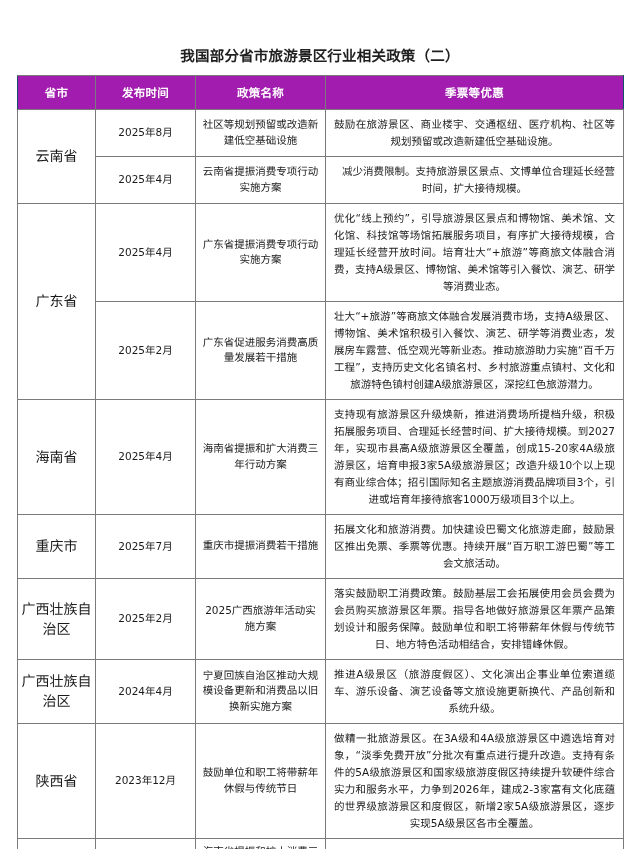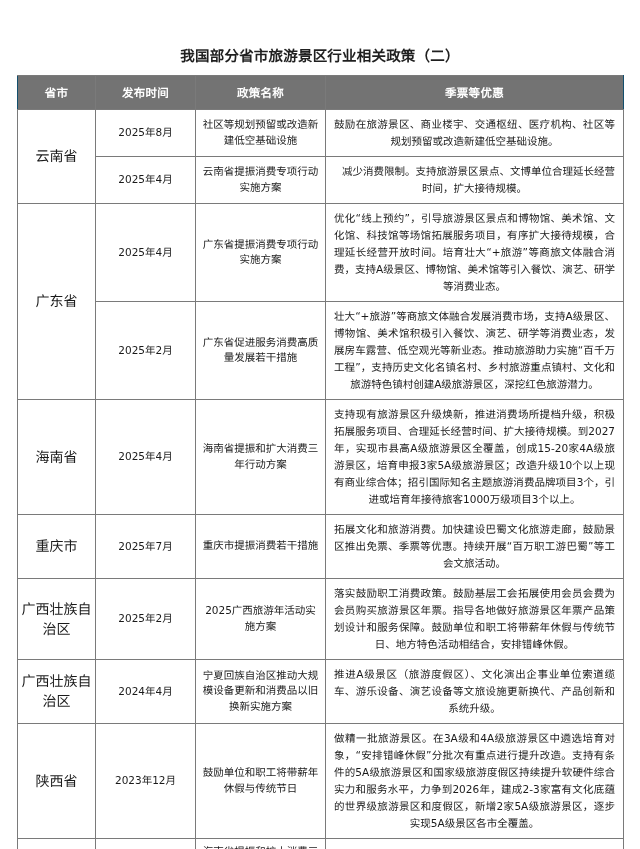--- a/index.html
+++ b/index.html
@@ -41,21 +41,21 @@
     table-layout: fixed;
     border: 1px solid #6f6f6f;
   }
   table.policy-table th,
   table.policy-table td {
     border: 1px solid #7a7a7a;
     vertical-align: middle;
     box-sizing: border-box;
   }
   thead th {
-    background: #737373;
+    background: #a21caf;
     color: #ffffff;
     font-weight: bold;
     font-size: 11.5px;
     height: 34px;
     text-align: center;
     letter-spacing: 0.3px;
     border-color: #134f6d;
   }
   thead tr th:first-child { border-left-color: #134f6d; }
   thead tr th:last-child { border-right-color: #134f6d; }
@@ -166,21 +166,21 @@
           <tr>
             <td class="prov">广西壮族自治区</td>
             <td class="date">2024年4月</td>
             <td class="pname">宁夏回族自治区推动大规模设备更新和消费品以旧换新实施方案</td>
             <td class="detail">推进A级景区（旅游度假区）、文化演出企事业单位索道缆车、游乐设备、演艺设备等文旅设施更新换代、产品创新和系统升级。</td>
           </tr>
           <tr>
             <td class="prov">陕西省</td>
             <td class="date">2023年12月</td>
             <td class="pname">鼓励单位和职工将带薪年休假与传统节日</td>
-            <td class="detail">做精一批旅游景区。在3A级和4A级旅游景区中遴选培育对象，“安排错峰休假”分批次有重点进行提升改造。支持有条件的5A级旅游景区和国家级旅游度假区持续提升软硬件综合实力和服务水平，力争到2026年，建成2-3家富有文化底蕴的世界级旅游景区和度假区，新增2家5A级旅游景区，逐步实现5A级景区各市全覆盖。</td>
+            <td class="detail">做精一批旅游景区。在3A级和4A级旅游景区中遴选培育对象，“淡季免费开放”分批次有重点进行提升改造。支持有条件的5A级旅游景区和国家级旅游度假区持续提升软硬件综合实力和服务水平，力争到2026年，建成2-3家富有文化底蕴的世界级旅游景区和度假区，新增2家5A级旅游景区，逐步实现5A级景区各市全覆盖。</td>
           </tr>
           <tr>
             <td class="prov">湖南省</td>
             <td class="date">2023年7月</td>
             <td class="pname">海南省提振和扩大消费三年行动方案</td>
             <td class="detail single">鼓励实施景区门票减免、淡季免费开放。</td>
           </tr>
         </tbody>
     </table>
   </div>

